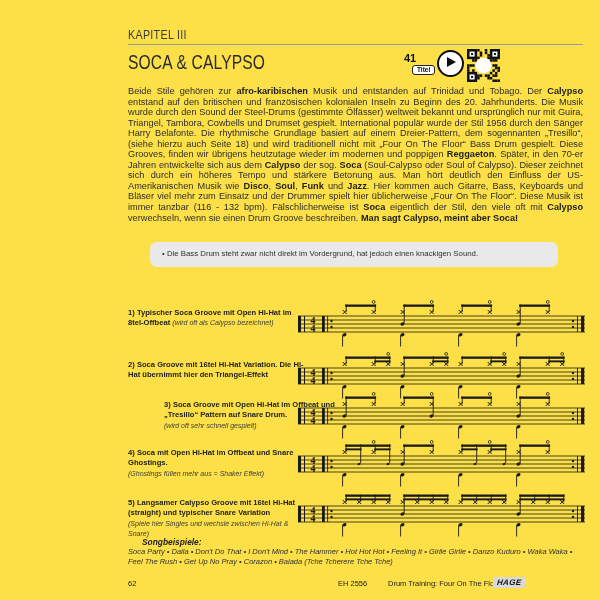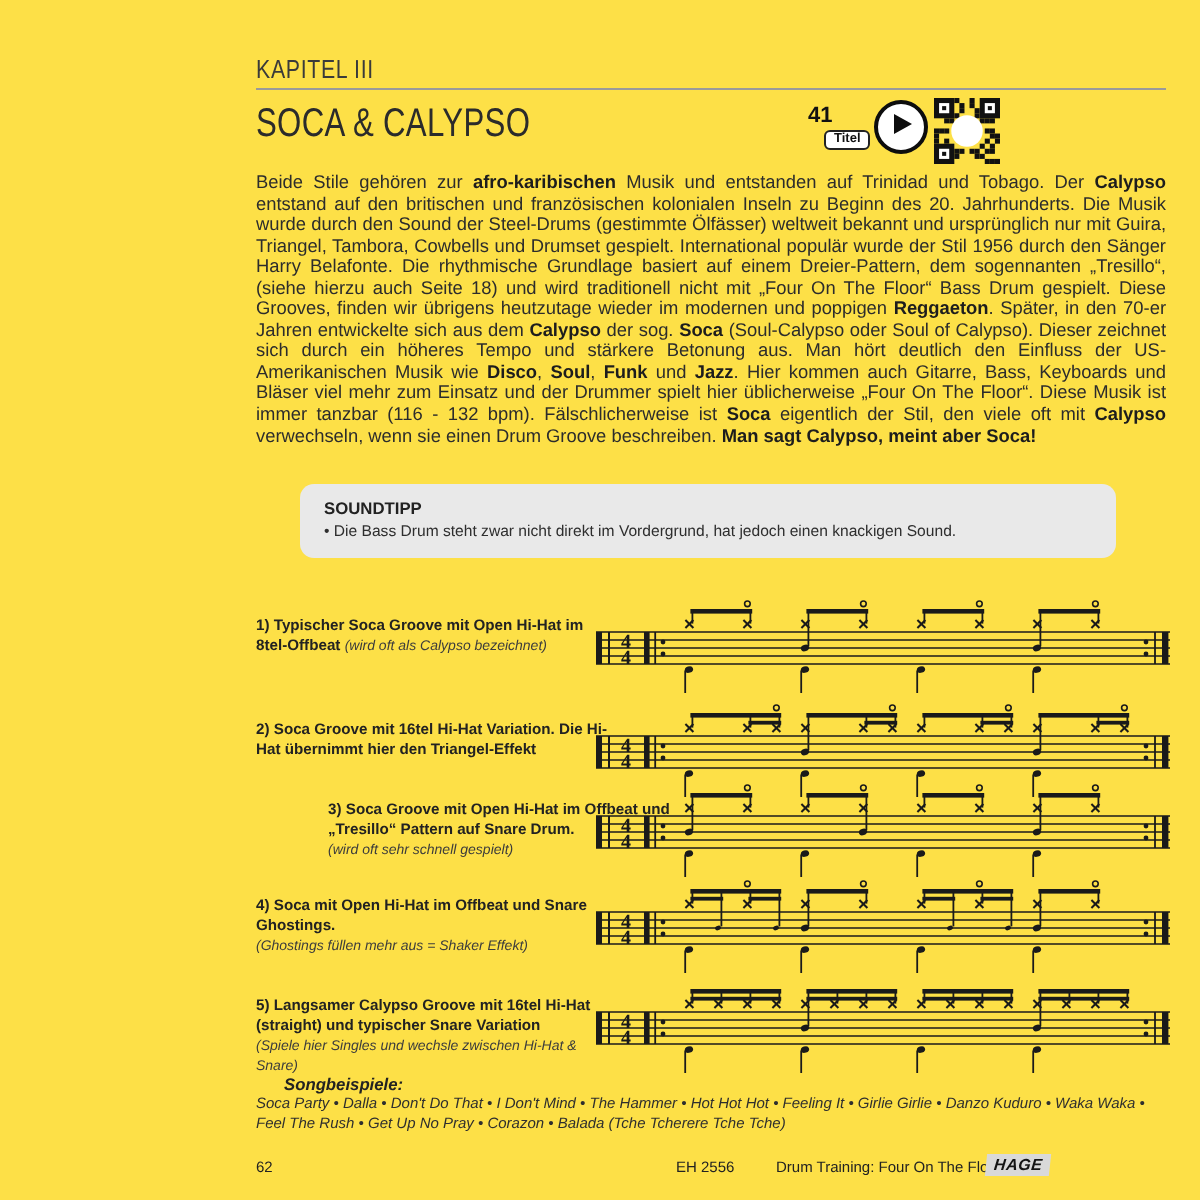--- a/index.html
+++ b/index.html
@@ -116,21 +116,20 @@
       <rect x="10.6" y="1.6" width="0.8" height="0.8" fill="#111"></rect>
       <rect x="0" y="9" width="4" height="4" fill="#111"></rect>
       <rect x="1" y="10" width="2" height="2" fill="#fff"></rect>
       <rect x="1.6" y="10.6" width="0.8" height="0.8" fill="#111"></rect>
       <circle cx="6.5" cy="6.5" r="3.1" fill="#fff"></circle>
     </svg>
 
   <p class="intro" id="intro"><span>Beide Stile gehören zur </span><b>afro-karibischen</b><span> Musik und entstanden auf Trinidad und Tobago. Der </span><b>Calypso</b><span> entstand auf den britischen und französischen kolonialen Inseln zu Beginn des 20. Jahrhunderts. Die Musik wurde durch den Sound der Steel-Drums (gestimmte Ölfässer) weltweit bekannt und ursprünglich nur mit Guira, Triangel, Tambora, Cowbells und Drumset gespielt. International populär wurde der Stil 1956 durch den Sänger Harry Belafonte. Die rhythmische Grundlage basiert auf einem Dreier-Pattern, dem sogennanten „Tresillo“, (siehe hierzu auch Seite 18) und wird traditionell nicht mit „Four On The Floor“ Bass Drum gespielt. Diese Grooves, finden wir übrigens heutzutage wieder im modernen und poppigen </span><b>Reggaeton</b><span>. Später, in den 70-er Jahren entwickelte sich aus dem </span><b>Calypso</b><span> der sog. </span><b>Soca</b><span> (Soul-Calypso oder Soul of Calypso). Dieser zeichnet sich durch ein höheres Tempo und stärkere Betonung aus. Man hört deutlich den Einfluss der US-Amerikanischen Musik wie </span><b>Disco</b><span>, </span><b>Soul</b><span>, </span><b>Funk</b><span> und </span><b>Jazz</b><span>. Hier kommen auch Gitarre, Bass, Keyboards und Bläser viel mehr zum Einsatz und der Drummer spielt hier üblicherweise „Four On The Floor“. Diese Musik ist immer tanzbar (116 - 132 bpm). Fälschlicherweise ist </span><b>Soca</b><span> eigentlich der Stil, den viele oft mit </span><b>Calypso</b><span> verwechseln, wenn sie einen Drum Groove beschreiben. </span><b>Man sagt Calypso, meint aber Soca!</b></p>
 
   <div class="tipp">
-    <div class="tipp-title">SOUNDTIPP</div>
     <div id="tipp-list">
         <div class="tipp-bullet">• Die Bass Drum steht zwar nicht direkt im Vordergrund, hat jedoch einen knackigen Sound.</div>
       </div>
   </div>
 
   <div id="exercises">
       <div class="ex-label" style="top: 308px;"><span>1) </span><span>Typischer Soca Groove mit Open Hi-Hat im 8tel-Offbeat </span><span class="ex-note">(wird oft als Calypso bezeichnet)</span></div>
       <svg viewBox="0 0 287 48" class="staff" style="top: 300px;">
         <line x1="0" y1="16" x2="287" y2="16" stroke="#1a1a1a" stroke-width="0.8"></line>
         <line x1="0" y1="20" x2="287" y2="20" stroke="#1a1a1a" stroke-width="0.8"></line>

